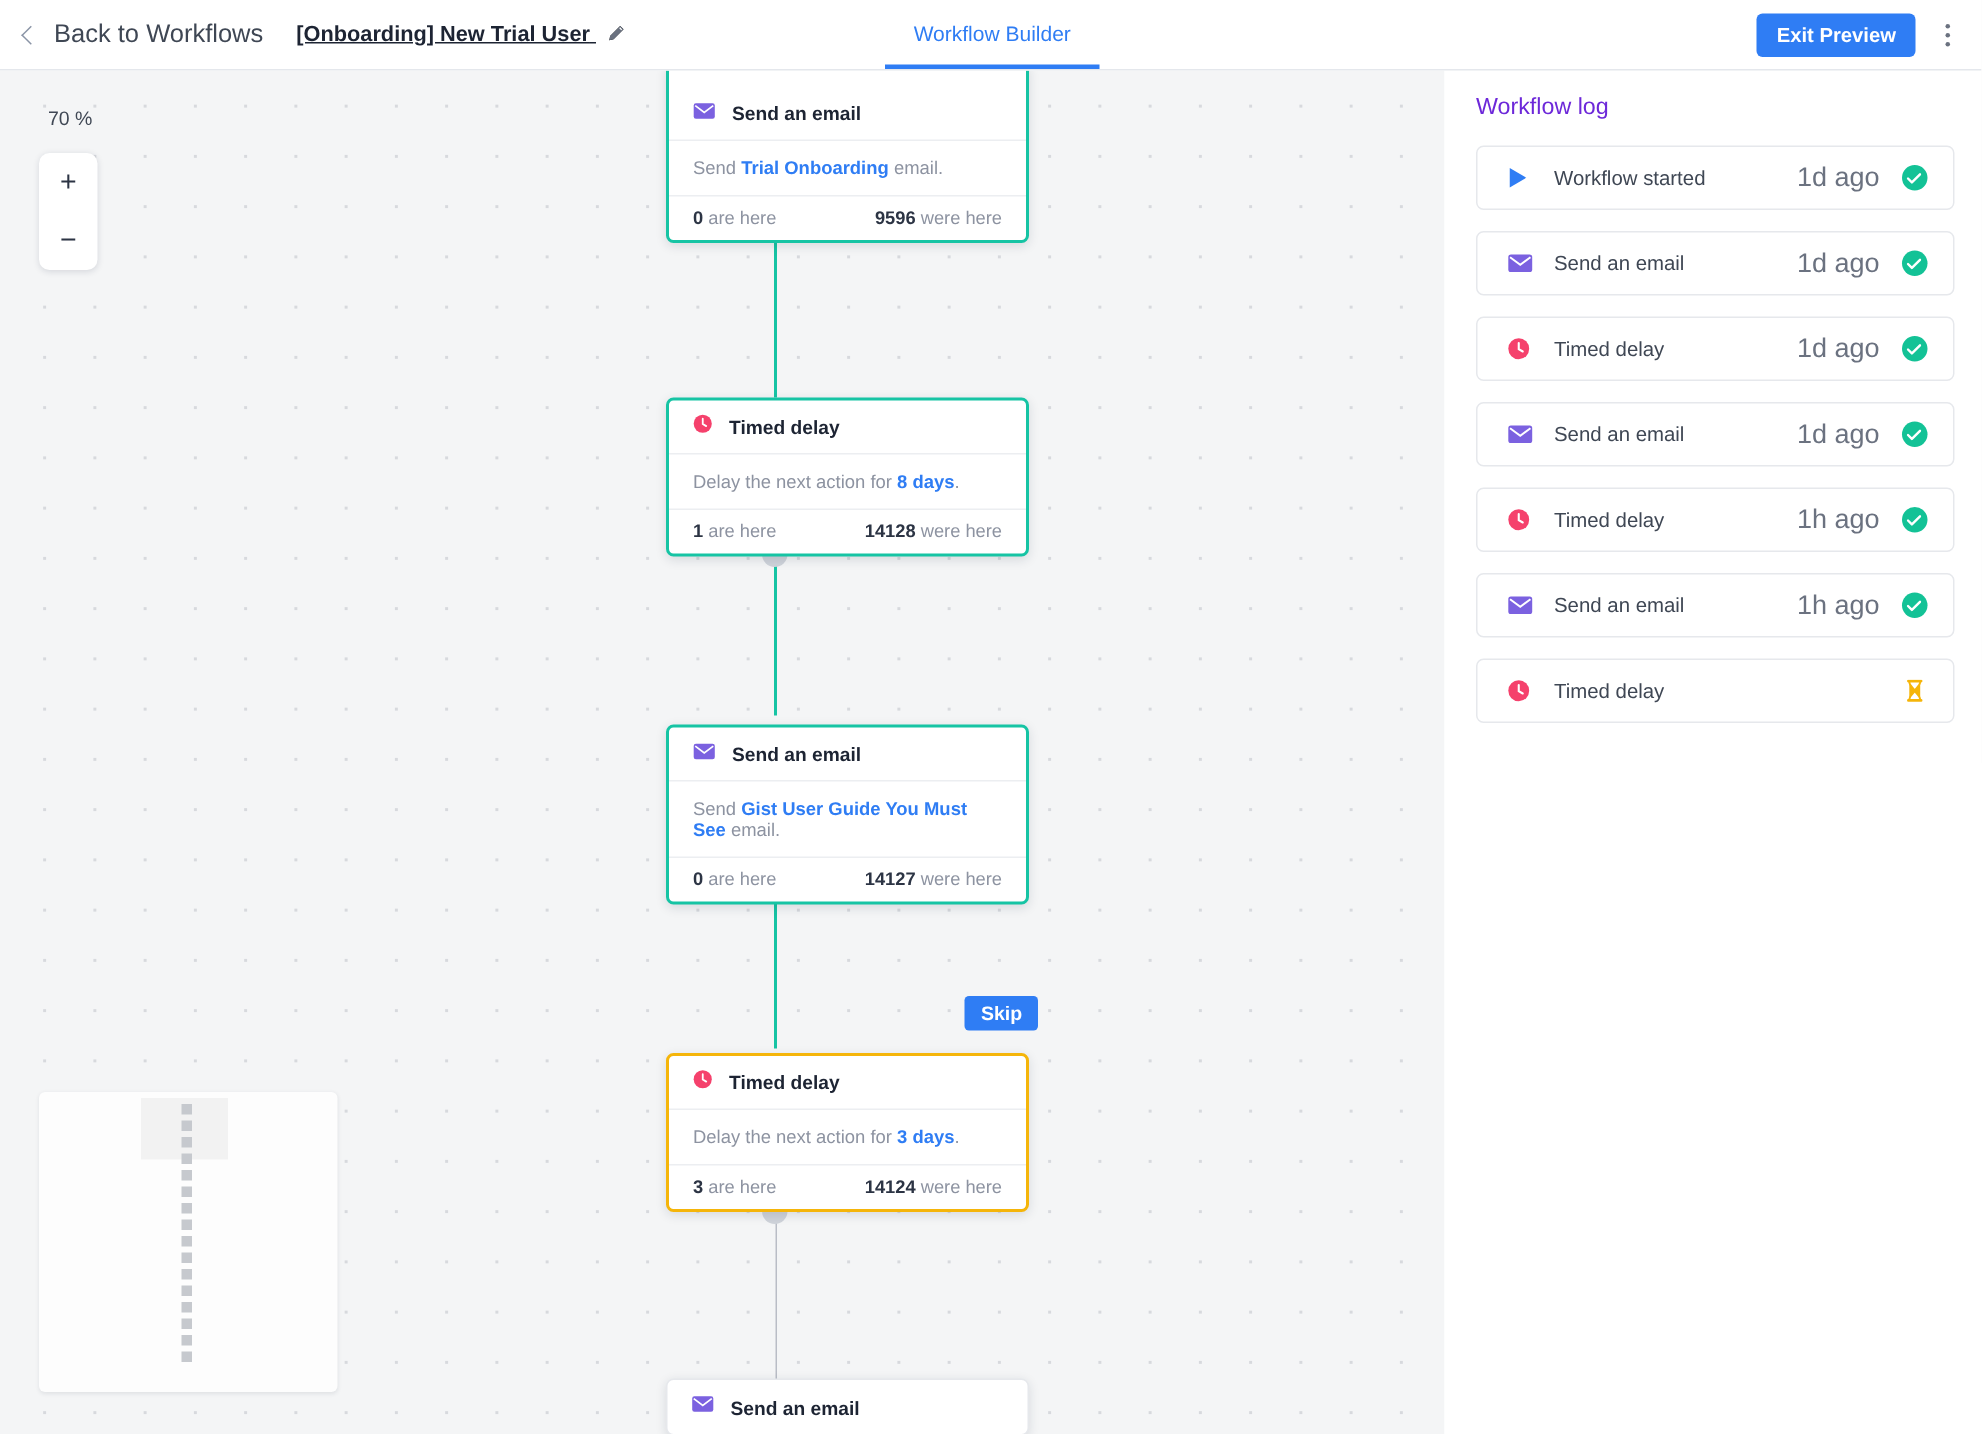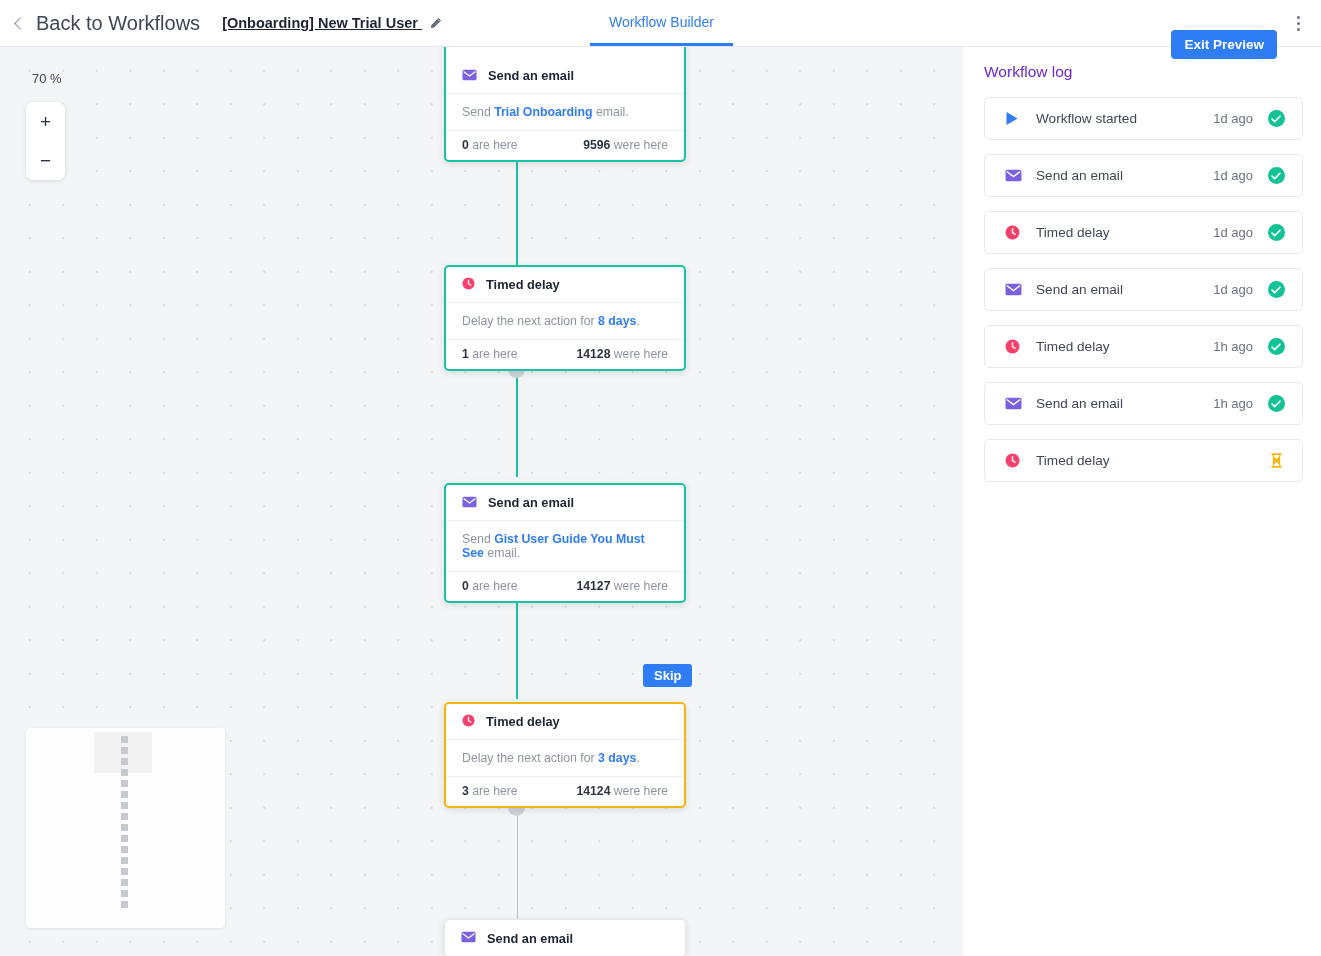--- a/index.html
+++ b/index.html
@@ -24,21 +24,21 @@
     display: flex; align-items: center; gap: 9px;
     margin-left: 16px; cursor: pointer;
   }
   .chev-left {
     width: 9px; height: 9px;
     border-left: 1.6px solid #8a94a6;
     border-bottom: 1.6px solid #8a94a6;
     transform: rotate(45deg);
     margin-right: 2px;
   }
-  .back-label { font-size: 20px; color: #3f4754; white-space: nowrap; }
+  .back-label { font-size: 17px; color: #3f4754; white-space: nowrap; }
   .wf-title {
     margin-left: 22px; font-size: 14.5px; font-weight: bold;
     color: #1d2433; white-space: nowrap; text-decoration: underline;
   }
   .pencil-icon { margin-left: 7px; display: inline-flex; vertical-align: -2px; cursor: pointer; }
   .tab-builder {
     position: absolute; left: 590px; top: 0;
     width: 143px; height: 46px;
     display: flex; align-items: center; justify-content: center;
     font-size: 14px; color: #2f7df4;
@@ -46,21 +46,21 @@
     cursor: pointer;
   }
   .exit-btn {
     position: absolute; right: 44px; top: 9px;
     height: 29px; padding: 0 13px;
     background: #2f7df4; color: #fff;
     border: none; border-radius: 4px;
     font-size: 13.5px; font-weight: bold;
     font-family: "Liberation Sans", sans-serif;
     cursor: pointer;
-    display: flex; align-items: center; margin-top: 21px;
+    display: flex; align-items: center;
   }
   .kebab {
     position: absolute; right: 14px; top: 13px;
     width: 18px; height: 20px;
     display: flex; flex-direction: column; align-items: center;
     justify-content: center; gap: 3px; cursor: pointer;
   }
   .kebab span { width: 3px; height: 3px; border-radius: 50%; background: #6b7280; display: block; }
 
   
@@ -176,21 +176,21 @@
     display: flex; align-items: center;
     height: 43px; margin-bottom: 14px;
     background: #fff;
     border: 1px solid #e6e8ec;
     border-radius: 5px;
     padding: 0 17px 0 20px;
     cursor: pointer;
   }
   .log-ico { width: 22px; display: flex; align-items: center; justify-content: flex-start; }
   .log-lbl { flex: 1; margin-left: 9px; font-size: 13.6px; color: #3f4754; }
-  .log-time { font-size: 13px; color: #6b7280; margin-right: 14px; white-space: nowrap; }
+  .log-time { font-size: 18px; color: #6b7280; margin-right: 14px; white-space: nowrap; }
   .log-st { width: 18px; display: flex; align-items: center; justify-content: center; }
 
   .check-badge {
     width: 17px; height: 17px; border-radius: 50%;
     background: #13c296;
     display: flex; align-items: center; justify-content: center;
   }
 </style>
 </head>
 <body>

